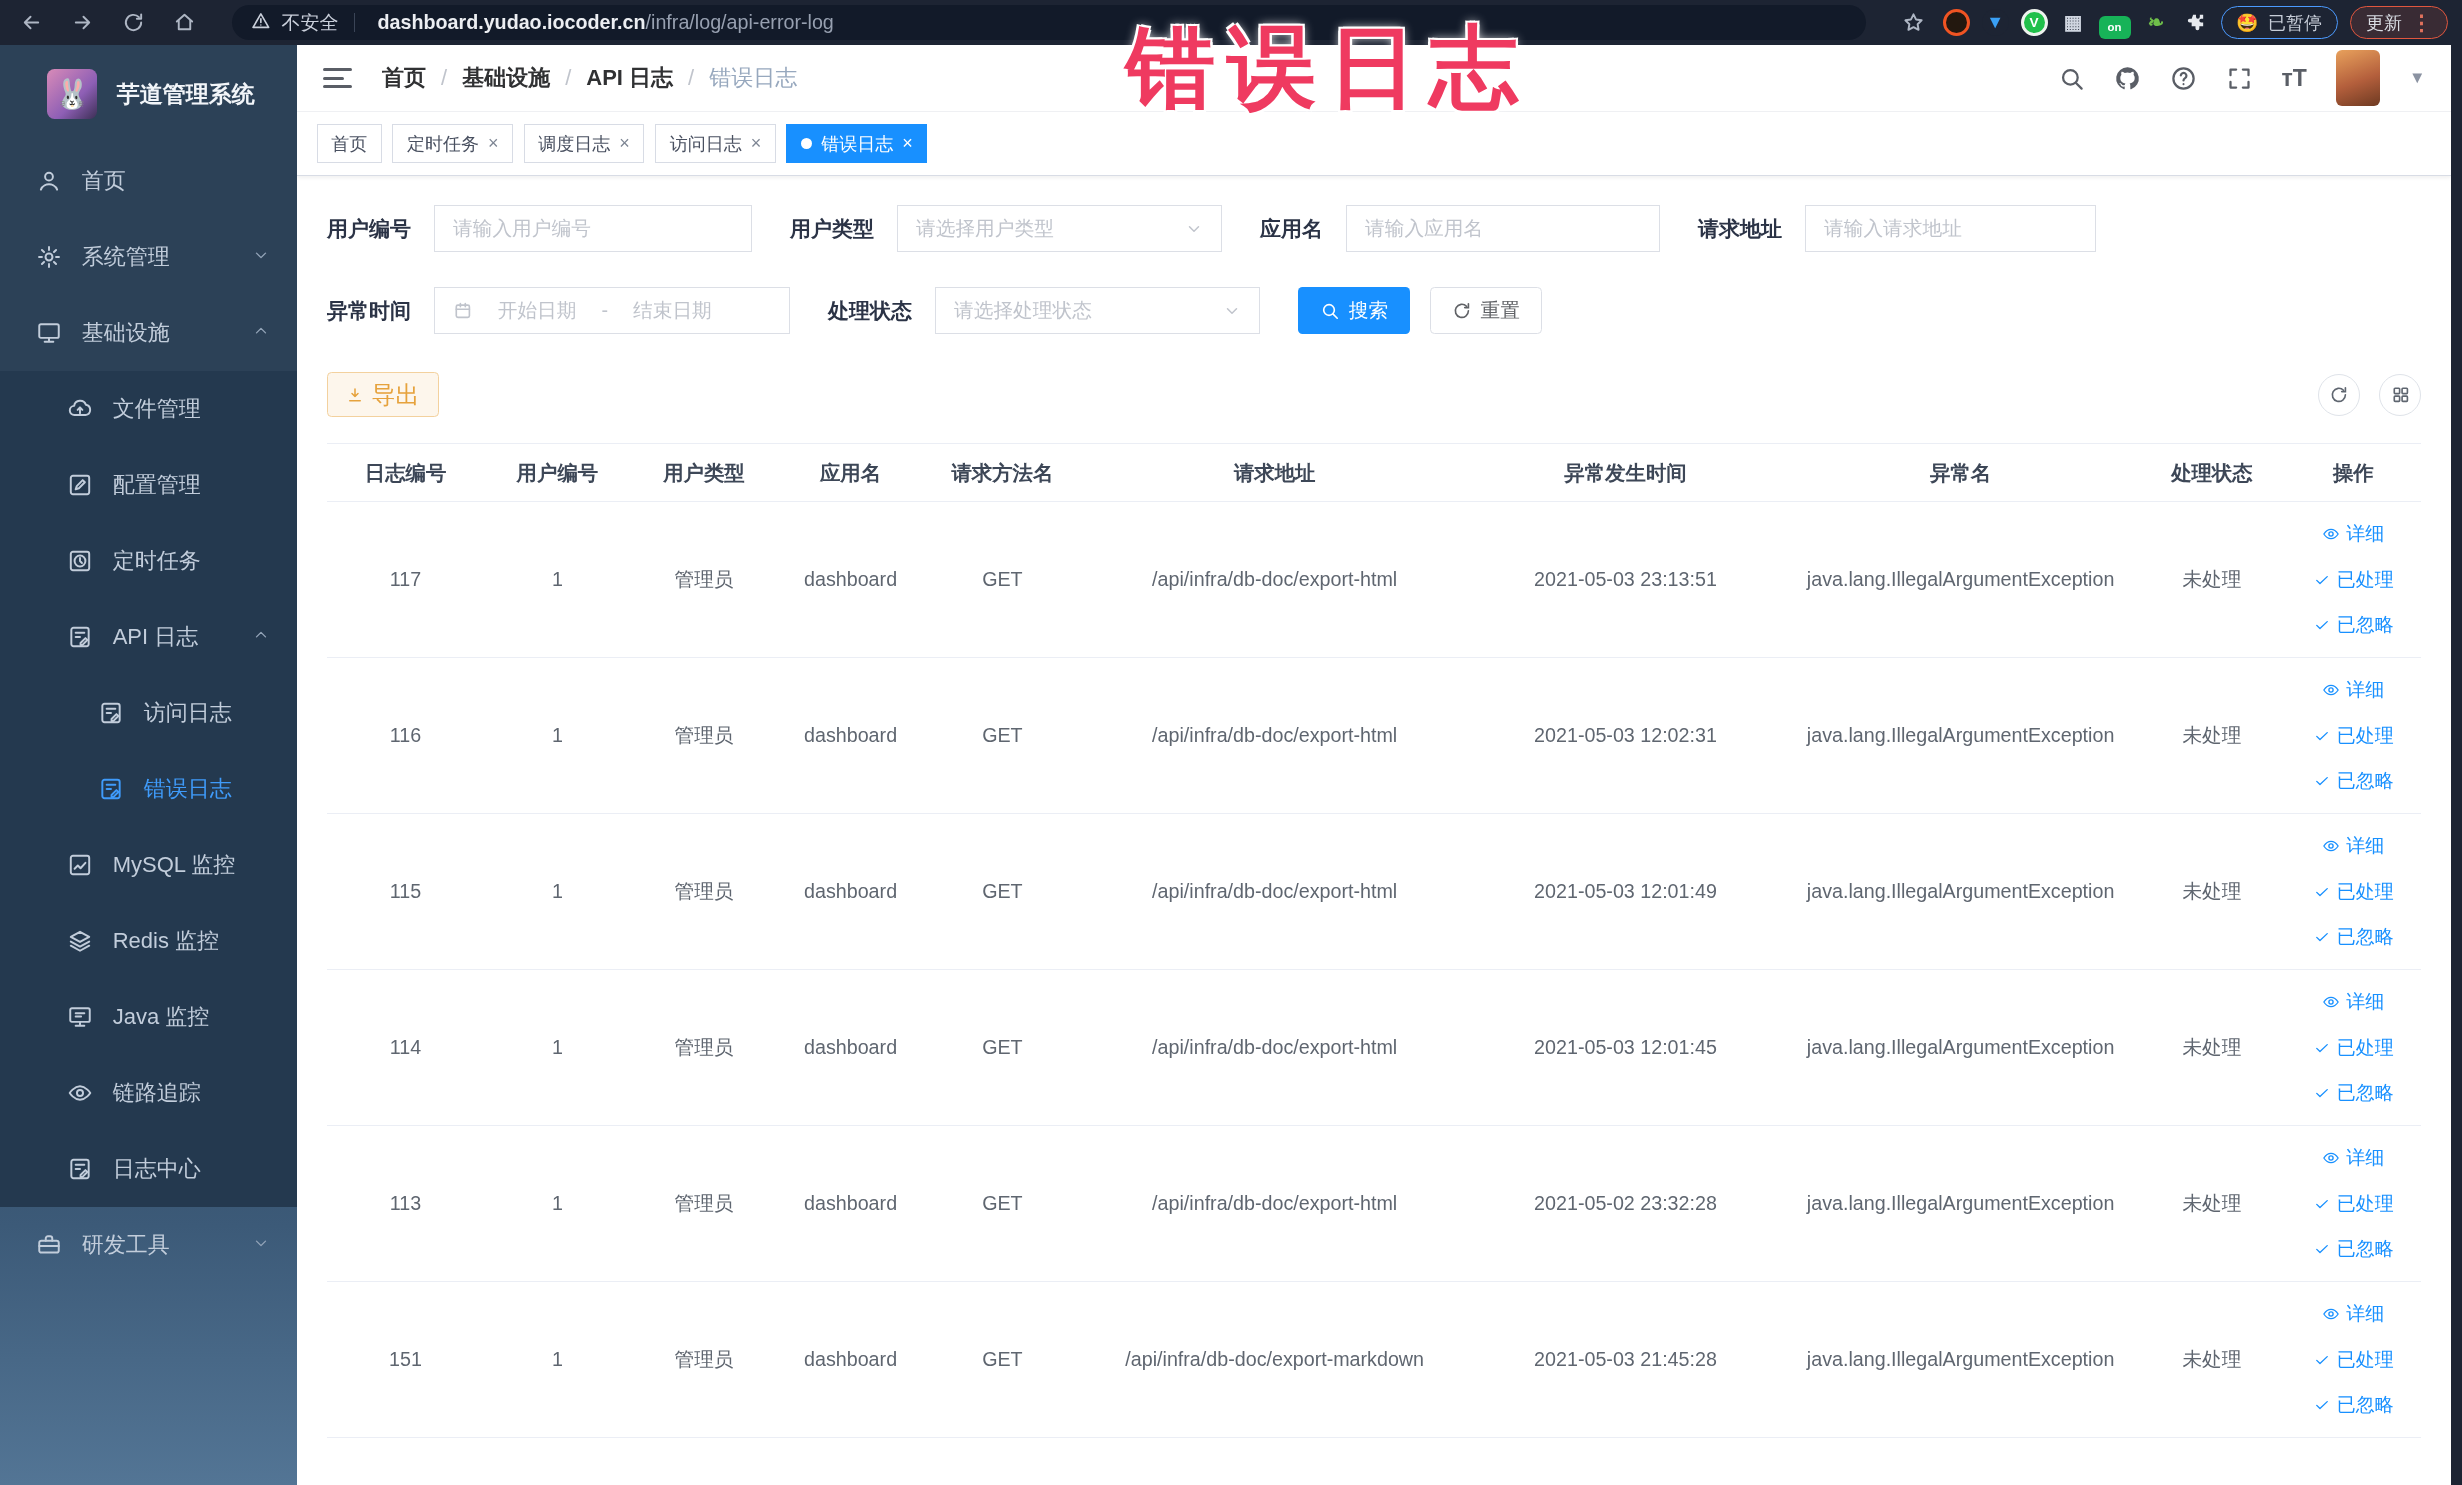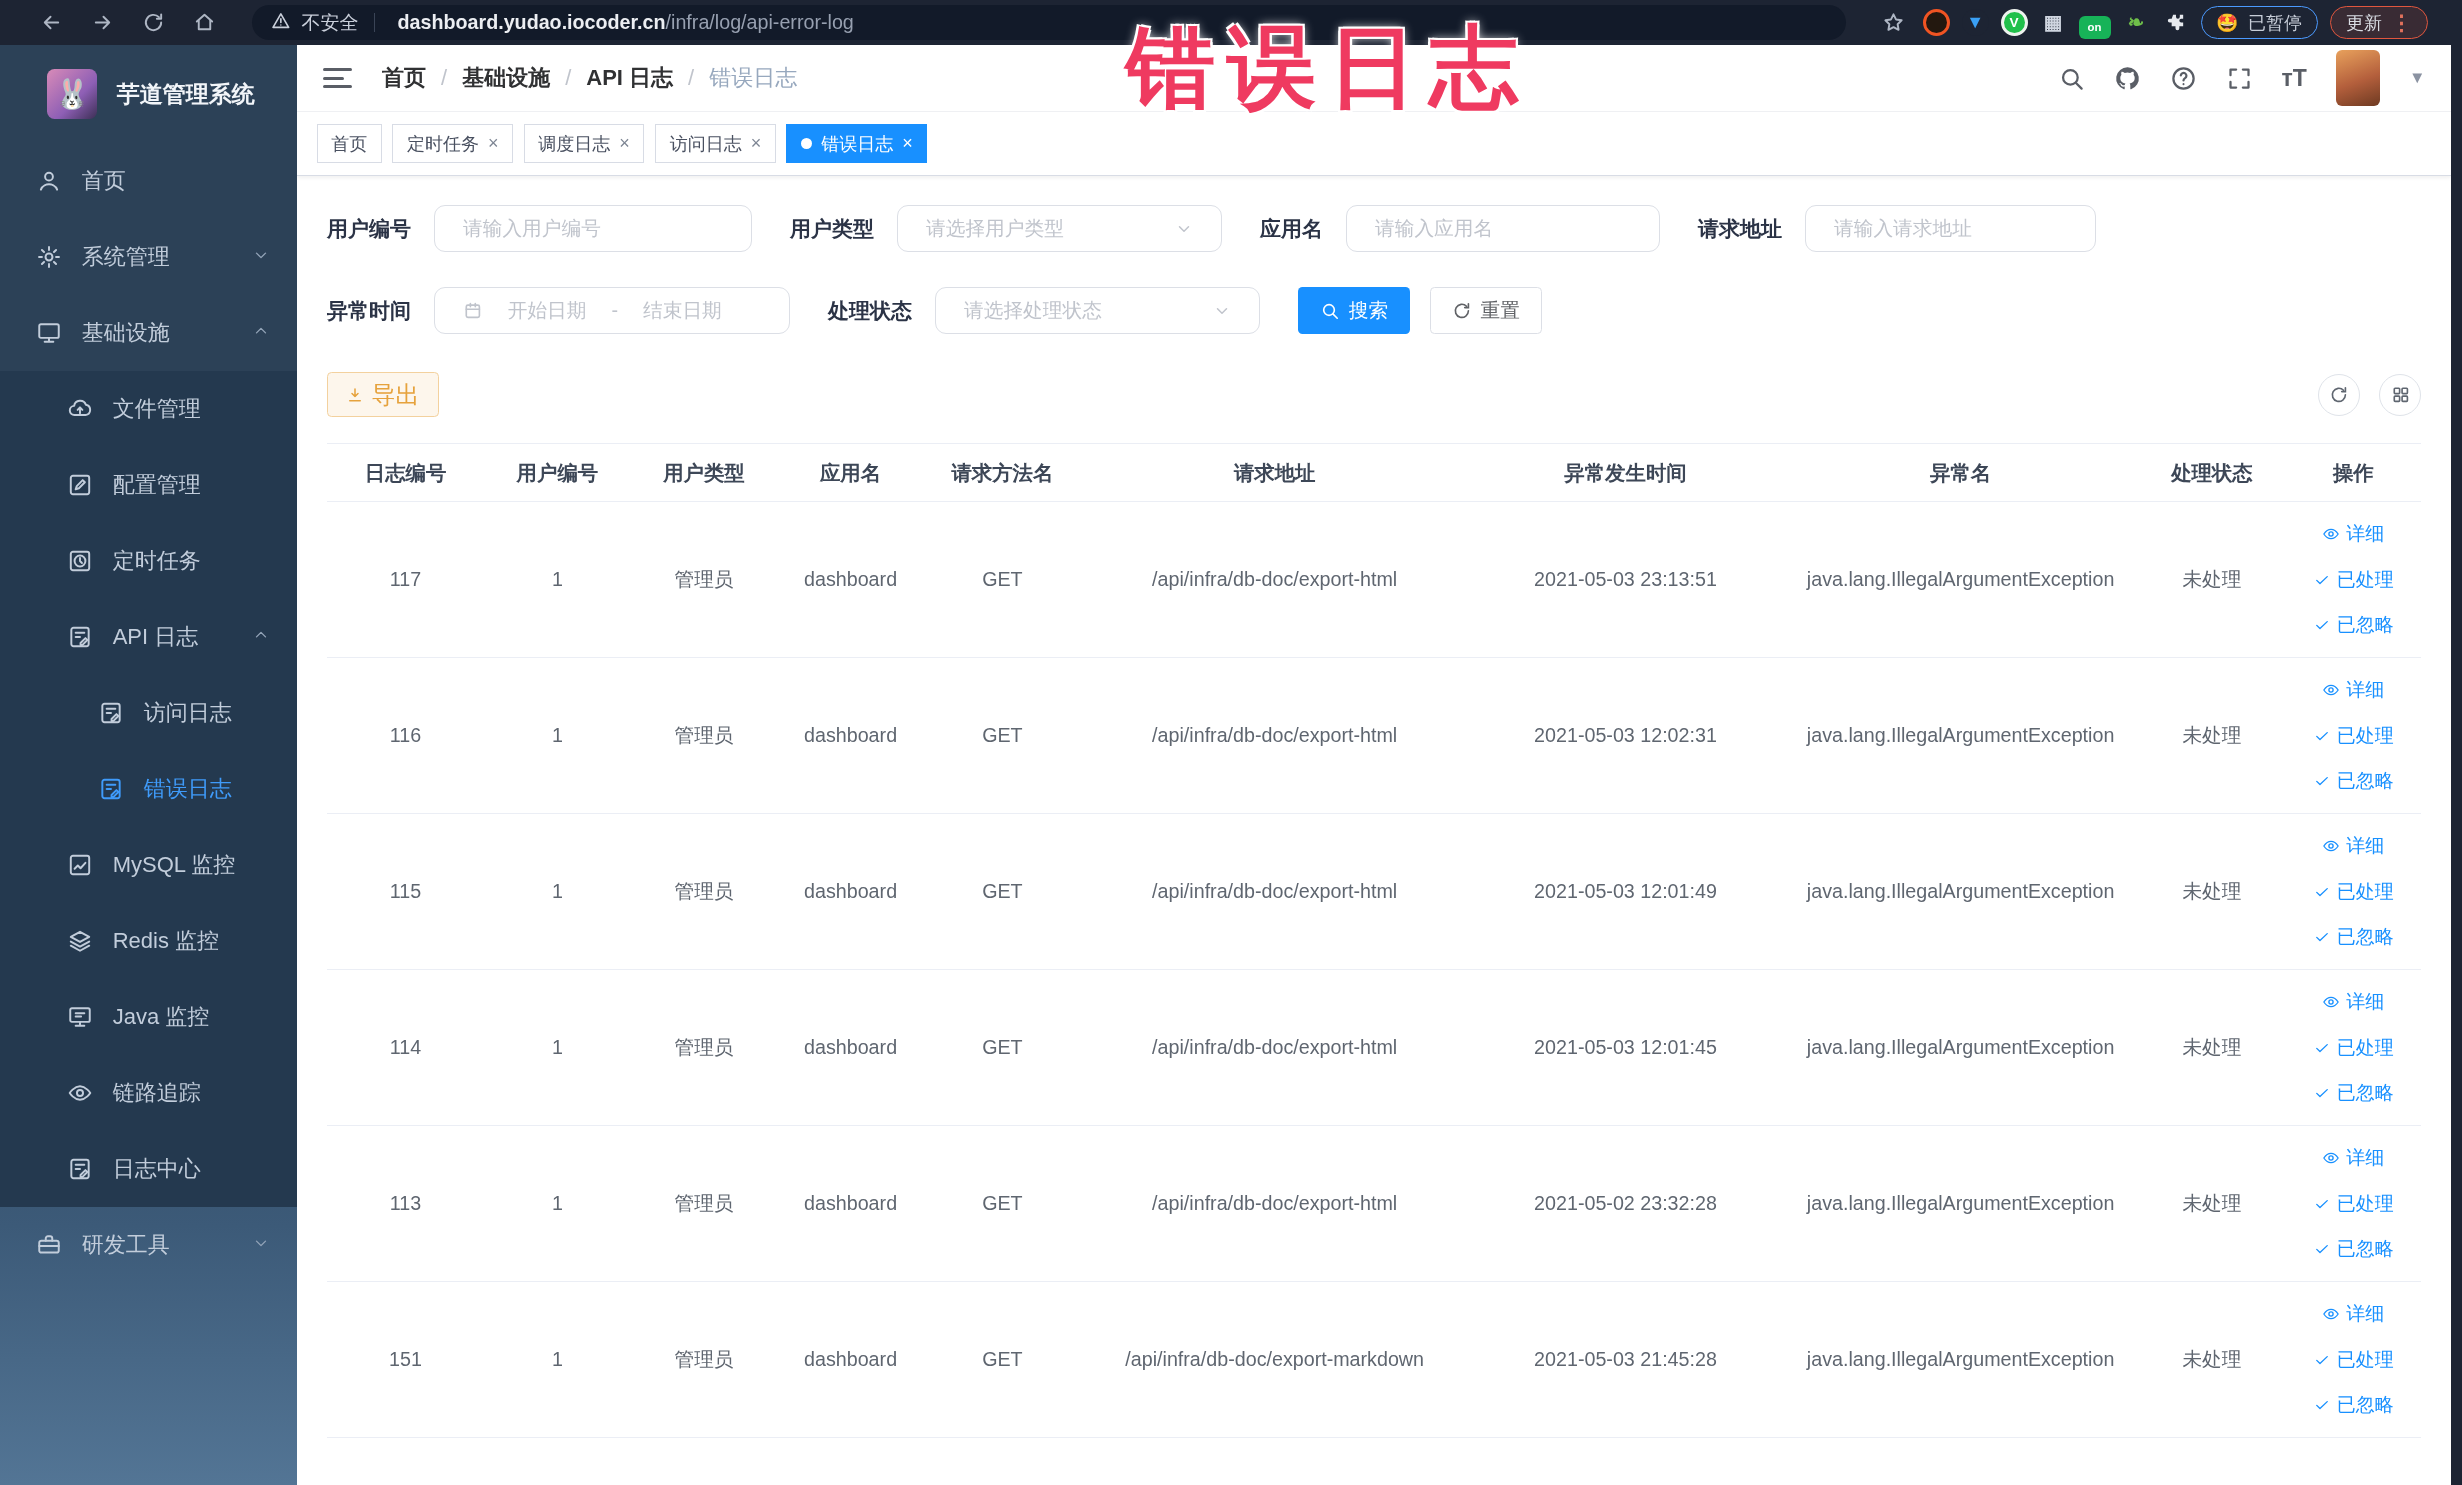--- a/index.html
+++ b/index.html
@@ -1,21 +1,21 @@
 <!DOCTYPE html>
 <html style="font-size:12px"><head>
 <meta charset="utf-8">
 <style>
   * { margin:0; padding:0; box-sizing:border-box; }
   html,body { width:2462px; height:1486px; overflow:hidden; background:#fff;
     font-family:"Liberation Sans", sans-serif; }
 
   
   .chrome { position:absolute; left:0; top:0; width:100%; height:45px; background:#1d2433;
-    display:flex; align-items:center; padding:0 34px; gap:16px; z-index:30; }
+    display:flex; align-items:center; padding:0 14px; gap:16px; z-index:30; }
   .ch-btn { width:35px; height:35px; display:flex; align-items:center; justify-content:center;
     color:#aeb6c4; flex:0 0 auto; }
   .ch-btn svg { width:23px; height:23px; }
   .addr { flex:1 1 auto; height:35px; margin:0 13.6px; background:#121a29; border-radius:17.4px;
     display:flex; align-items:center; padding:0 19.7px; gap:10.6px; min-width:0; }
   .addr .sec-label { color:#c9cfda; font-size:19px; }
   .addr .warn { color:#c9cfda; }
   .addr .warn svg { width:19.7px; height:19.7px; }
   .addr .div { width:0.8px; height:19.7px; background:#3a4456; margin:0 4.5px; }
   .addr .url { font-size:19.7px; white-space:nowrap; overflow:hidden;margin-left:8px; }
@@ -80,22 +80,22 @@
   .tag.active .x { color:#fff; }
   .tag .dot { width:11.4px; height:11.4px; border-radius:50%; background:#fff; }
 
   .content { padding:29px 30px 0 30px; }
 
   
   .filter-row { display:flex; align-items:center; }
   .filter-row + .filter-row { margin-top:35px; }
   .field { display:flex; align-items:center; margin-right:38px; }
   .field label { font-size:21px; font-weight:700; color:#2b3346; margin-right:23px; white-space:nowrap; }
-  .inp { height:47px; border:0.8px solid #dcdfe6; border-radius:11px; background:#fff; font-size:19.7px;
-    color:#606266; padding:0 28px; }
+  .inp { height:47px; border:0.8px solid #dcdfe6; border-radius:0; background:#fff; font-size:19.7px;
+    color:#606266; padding:0 18px; }
   input.inp::placeholder { color:#c0c4cc; }
   .selbox { display:flex; align-items:center; justify-content:space-between; color:#c0c4cc; cursor:pointer; }
   .selbox .ch svg { width:18px; height:18px; color:#c0c4cc; display:block; }
   .w420{width:318px;} .w430{width:325px;} .w415{width:314px;} .w385{width:291px;} .w470{width:356px;}
   .daterange { display:flex; align-items:center; gap:25px; color:#c0c4cc; cursor:pointer; }
   .daterange .ic svg { width:19.7px; height:19.7px; color:#c0c4cc; display:block; }
   .daterange .ph { font-size:19.7px; }
   .btn { height:47px; border-radius:4.5px; font-size:19.7px; display:inline-flex; align-items:center;
     gap:9px; padding:0 21px; cursor:pointer; border:0.8px solid transparent; }
   .btn .ic svg { width:19.7px; height:19.7px; display:block; }

